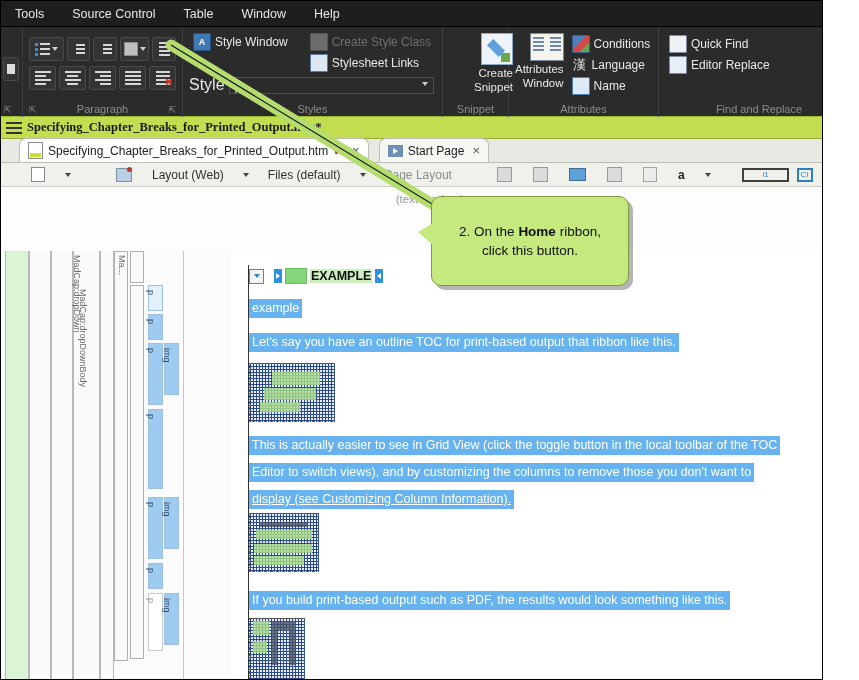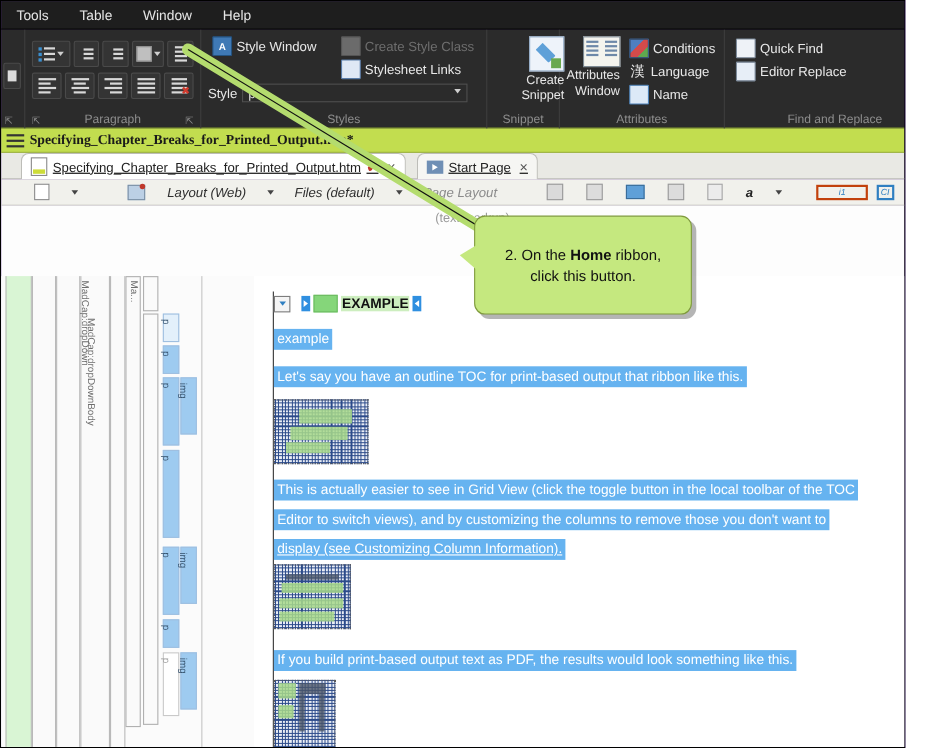--- a/index.html
+++ b/index.html
@@ -45,60 +45,60 @@
        color:#e8e8e8;font-size:12px;white-space:nowrap;border-radius:2px;}
   .cmd.disabled{color:#6e6e6e;}
   .ico{width:16px;height:16px;flex:0 0 16px;position:relative;border-radius:1px;}
 
   .bigbtn{width:64px;height:62px;display:flex;flex-direction:column;
           align-items:flex-end;justify-content:flex-start;gap:2px;
           color:#e8e8e8;font-size:11.5px;text-align:center;line-height:12px;
           border-radius:2px;padding-top:2px;}
 
   .stylerow{display:flex;align-items:center;gap:4px;margin-top:3px;}
-  .stylelbl{color:#e8e8e8;font-size:12px;}
+  .stylelbl{color:#e8e8e8;font-size:16px;}
   .stylebox{width:205px;height:17px;background:#2b2b2b;border:1px solid #4f4f4f;
             color:#dcdcdc;font-size:12px;line-height:17px;padding-left:5px;
             box-sizing:border-box;position:relative;}
   .stylebox .cv{position:absolute;right:5px;top:7px;}
   .dialauncher{position:absolute;bottom:2px;font-size:9px;color:#8d8d8d;}
 
   
   .titlebar{position:absolute;left:0;top:116px;width:859px;height:22px;
             background:#c2dd4f;display:flex;align-items:center;
             border-bottom:1px solid #96ad36;box-sizing:border-box;}
   .titlebar .ham{width:16px;height:12px;margin:0 5px 0 5px;
                  display:flex;flex-direction:column;justify-content:space-between;}
   .titlebar .ham i{display:block;height:2px;background:#333;}
   .titlebar .ttxt{font-size:12.5px;color:#1a1a1a;font-weight:bold;
                   font-family:"Liberation Serif",serif;}
 
   
   .tabstrip{position:absolute;left:0;top:138px;width:859px;height:24px;
             background:#e9e9e4;border-bottom:1px solid #bdbdb8;box-sizing:border-box;
-            display:flex;text-decoration:underline;}
+            display:flex;align-items:flex-end;}
   .tab{height:23px;display:flex;align-items:center;gap:5px;padding:0 8px;
        font-size:12px;color:#222;background:#f6f6f3;
        border:1px solid #bdbdb8;border-bottom:none;
        border-radius:7px 7px 0 0;margin-right:-4px;}
   .tab.active{background:#fff;}
   .tab .x{color:#555;font-size:13px;margin-left:3px;}
   .tab .chk{color:#c0392b;font-weight:bold;font-size:13px;}
   .docico{width:13px;height:15px;background:#fff;border:1px solid #8a8a8a;position:relative;}
   .docico:after{content:"";position:absolute;left:1px;right:1px;bottom:1px;
                 height:4px;background:#cddc39;}
   .playico{width:15px;height:12px;background:#6f8fb5;display:flex;align-items:center;
            justify-content:center;}
   .playico:after{content:"";width:0;height:0;border-left:5px solid #fff;
                  border-top:3.5px solid transparent;border-bottom:3.5px solid transparent;}
 
   
   .localbar{position:absolute;left:0;top:162px;width:859px;height:24px;
             background:#f1f1ec;border-bottom:1px solid #cfcfc9;box-sizing:border-box;
-            display:flex;align-items:center;gap:19px;padding-left:4px;font-style:italic;}
+            display:flex;align-items:center;gap:19px;padding-left:4px;}
   .lb-txt{font-size:12px;color:#2f2f2f;white-space:nowrap;}
   .lb-txt.dim{color:#8b8b8b;}
   .lb-sep{width:1px;height:16px;background:#c8c8c2;margin:0 3px;}
   .lbtn{width:20px;height:19px;border:1px solid transparent;border-radius:2px;
         display:flex;align-items:center;justify-content:center;}
   .cv-dark{width:0;height:0;border-left:3px solid transparent;
            border-right:3px solid transparent;border-top:4px solid #444;}
 
   
   .canvas{position:absolute;left:0;top:186px;width:857px;height:492px;
@@ -166,20 +166,21 @@
                  border-right:15px solid #c5e87f;}
   .scrollstub{position:absolute;right:0;top:0;width:2px;bottom:0;background:#f0f0f0;}
 </style>
 </head>
 <body>
 
 <div class="app">
 
   <div class="menubar">
     <div class="mi">Tools</div>
+    <div class="mi">Source Control</div>
     <div class="mi">Table</div>
     <div class="mi">Window</div>
     <div class="mi">Help</div>
   </div>
 
   <div class="ribbon">
 
     <div class="rgroup" style="width:22px;padding:4px 2px 0 2px;">
       <div class="tbtn bordered" style="width:14px;margin-top:26px;">
         <div style="width:8px;height:10px;background:#dcdcdc;"></div>
@@ -419,21 +420,21 @@
       </div>
     <div class="lbtn">
         <span style="width:12px;height:13px;background:#ececec;border:1px solid #a5a5a5;display:block;"></span>
       </div>
     <div class="lbtn">
         <span style="font-size:12px;color:#222;font-weight:bold;">a</span>
       </div>
     <span class="cv-dark"></span>
     <div class="lb-sep"></div>
     <div class="lbtn">
-      <span style="border:2px solid #c2410c;color:#2f7fc1;font-size:8px;padding:0 18px;line-height:10px;">i1</span>
+      <span style="border:2px solid #404040;color:#2f7fc1;font-size:8px;padding:0 18px;line-height:10px;">i1</span>
     </div>
     <div class="lbtn">
       <span style="border:2px solid #2f7fc1;color:#2f7fc1;font-size:8px;padding:0 2px;line-height:10px;">CI</span>
     </div>
     <div class="lb-sep"></div>
     <div class="lbtn">
       <span style="font-size:13px;color:#222;">¶</span>
     </div>
     <div class="lbtn">
       <span style="width:14px;height:10px;background:#9dc3e6;border-radius:50%;border:1px solid #4a6f95;display:block;"></span>
@@ -528,21 +529,21 @@
       <div class="para" style="left:18px;top:212px;">Editor to switch views), and by customizing the columns to remove those you don't want to</div>
       <div class="para" style="left:18px;top:239px;text-decoration:underline;">display (see Customizing Column Information).</div>
 
       <div class="imgthumb" style="left:18px;top:262px;width:68px;height:57px;">
         <span class="dk" style="left:10px;top:8px;width:48px;height:5px;"></span>
         <span class="blob" style="left:6px;top:16px;width:56px;height:9px;"></span>
         <span class="blob" style="left:4px;top:30px;width:58px;height:9px;"></span>
         <span class="blob" style="left:4px;top:42px;width:50px;height:9px;"></span>
       </div>
 
-      <div class="para" style="left:18px;top:340px;">If you build print-based output text as PDF, the results would look something like this.</div>
+      <div class="para" style="left:18px;top:340px;">If you build print-based output such as PDF, the results would look something like this.</div>
 
       <div class="imgthumb" style="left:18px;top:367px;width:54px;height:60px;">
         <span class="blob" style="left:3px;top:2px;width:16px;height:14px;"></span>
         <span class="dk" style="left:22px;top:2px;width:24px;height:10px;"></span>
         <span class="dk" style="left:22px;top:12px;width:5px;height:34px;"></span>
         <span class="dk" style="left:40px;top:12px;width:5px;height:34px;"></span>
         <span class="blob" style="left:3px;top:22px;width:14px;height:12px;"></span>
       </div>
     </div>
 

